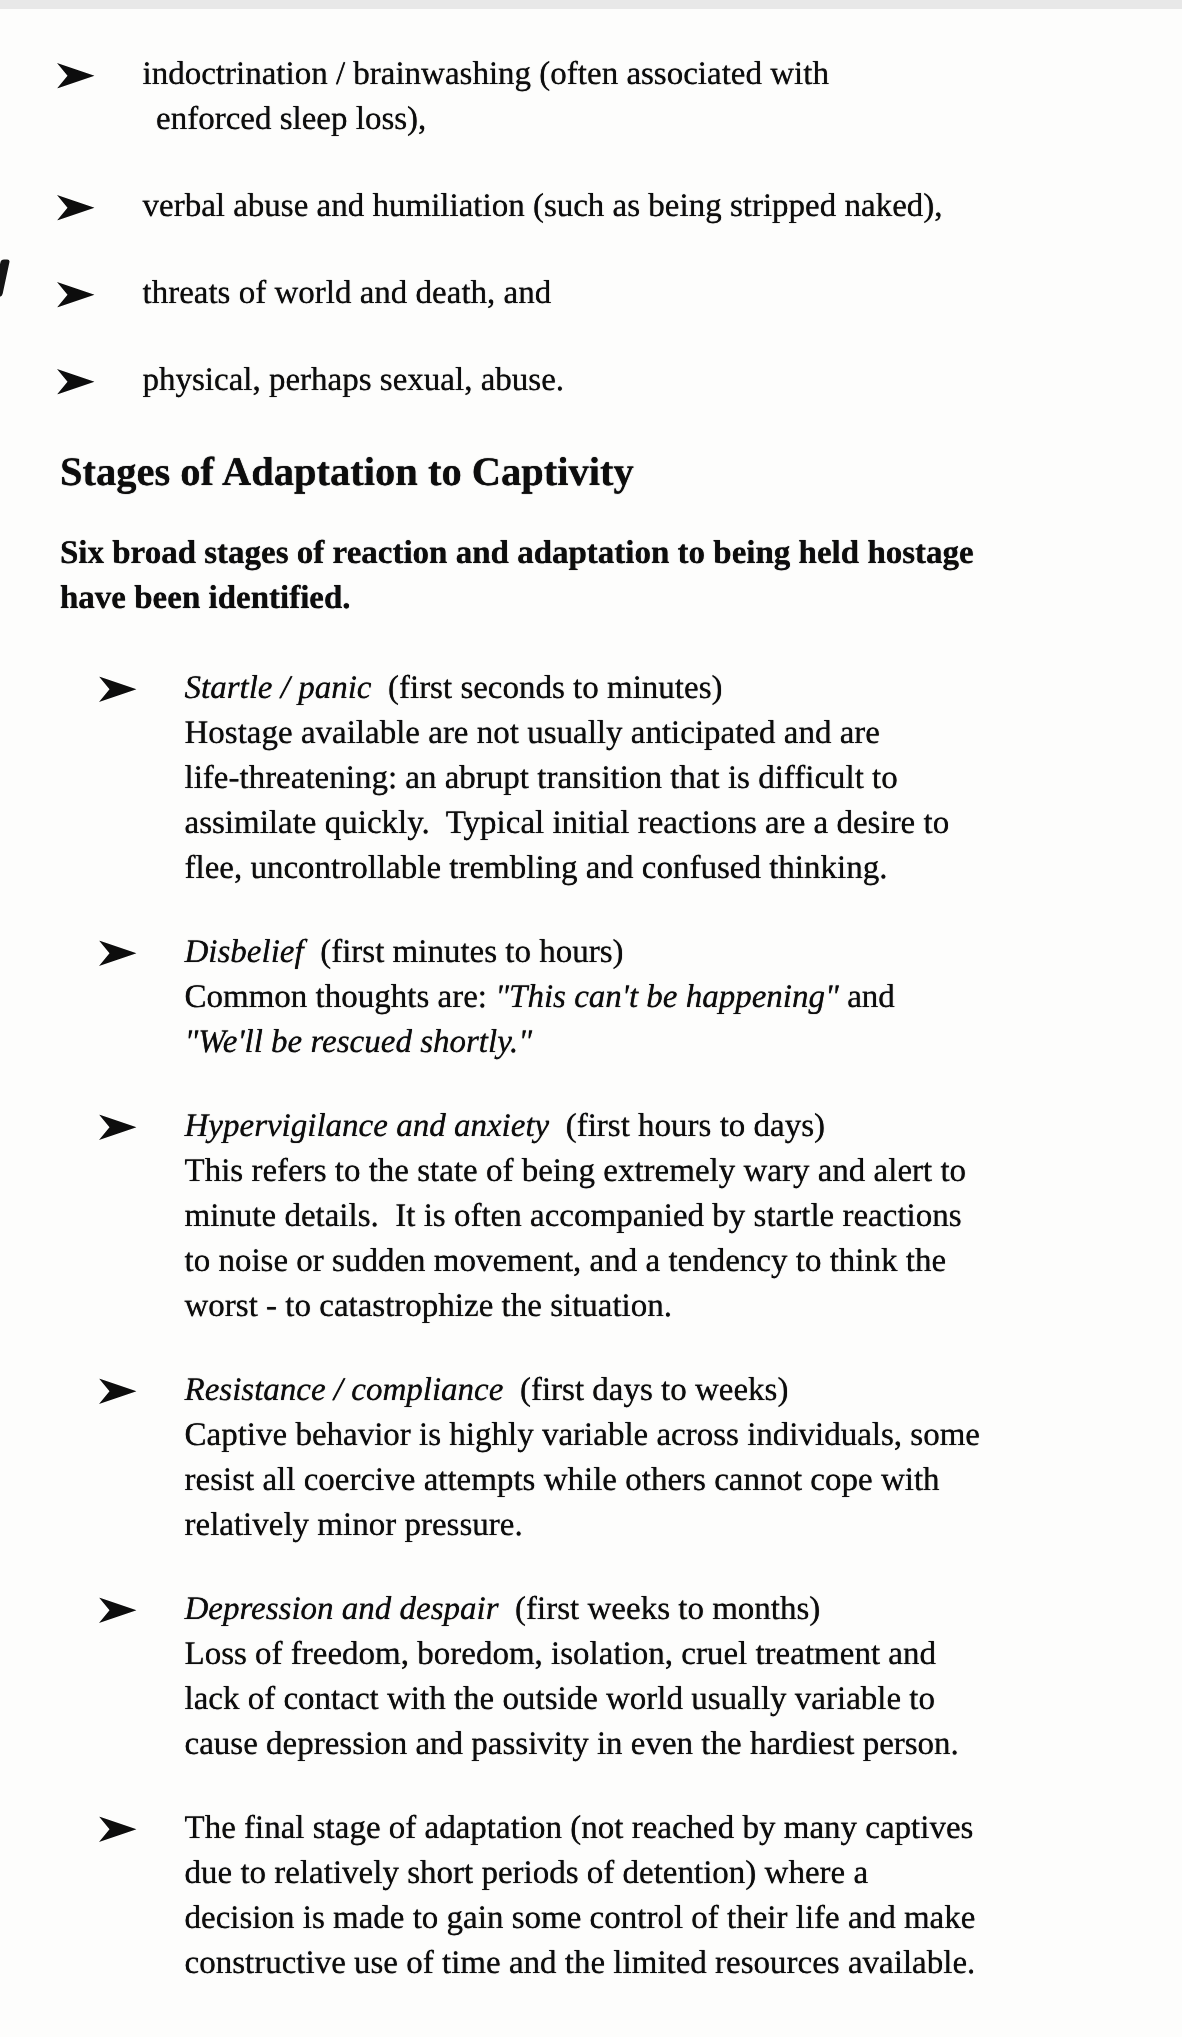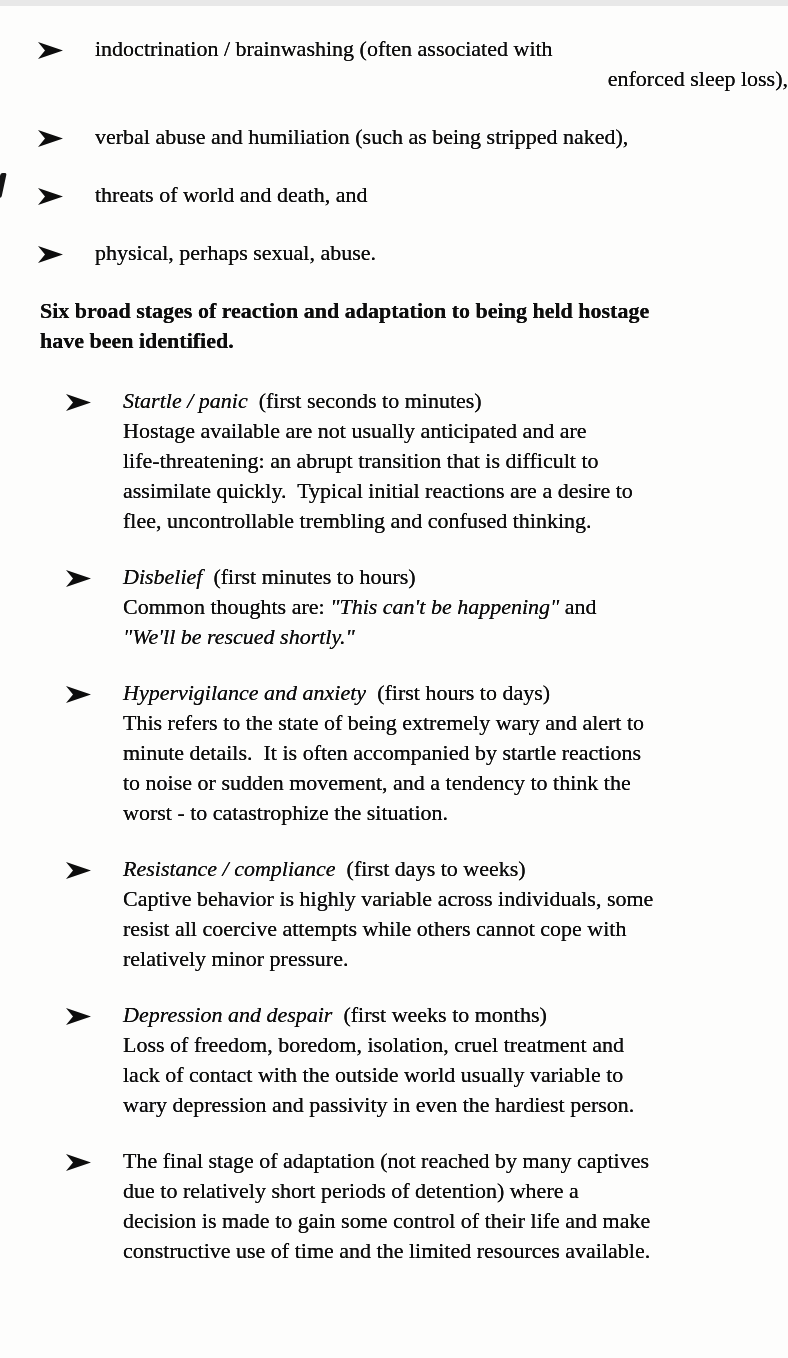--- a/index.html
+++ b/index.html
@@ -23,21 +23,21 @@
   }
   .bullet-item { display: flex; margin-bottom: 28px; }
   .arrow-cell {
     flex: 0 0 95px;
     box-sizing: border-box;
     padding-left: 38px;
     padding-top: 8px;
   }
   .arrow-cell svg { display: block; }
   .text-cell { flex: 1 1 auto; min-width: 0; }
-  .intro-line.cont { padding-left: 9px; text-align: right; }
+  .intro-line.cont { padding-left: 9px; }
 
   .heading {
     font-size: 27px;
     font-weight: bold;
     line-height: 36px;
     padding-left: 40px;
     margin: 24px 0 21px 0;
     text-shadow: 0 0 0.6px currentColor;
     white-space: pre;
   }
@@ -103,20 +103,21 @@
             <svg width="25" height="17" viewBox="0 0 25 17">
               <polygon points="0,0 25,8.5 0,17 7,8.5" fill="#0d0d0d"></polygon>
             </svg>
           </div>
           <div class="text-cell">
             <div class="line intro-line">physical, perhaps sexual, abuse.</div>
           </div>
         </div>
       </div>
 
+    <div class="heading">Stages of Adaptation to Captivity</div>
 
     <div class="para" id="intro-paragraph">
         <div class="line ">Six broad stages of reaction and adaptation to being held hostage</div>
         <div class="line ">have been identified.</div>
       </div>
 
     <div id="stages-list">
         <div class="stage-item">
           <div class="arrow-cell">
             <svg width="25" height="17" viewBox="0 0 25 17">
@@ -173,21 +174,21 @@
         <div class="stage-item">
           <div class="arrow-cell">
             <svg width="25" height="17" viewBox="0 0 25 17">
               <polygon points="0,0 25,8.5 0,17 7,8.5" fill="#0d0d0d"></polygon>
             </svg>
           </div>
           <div class="text-cell">
             <div class="line"><span class="stage-title">Depression and despair</span><span class="timeframe">  (first weeks to months)</span></div>
             <div class="line ">Loss of freedom, boredom, isolation, cruel treatment and</div>
             <div class="line ">lack of contact with the outside world usually variable to</div>
-            <div class="line ">wary depression and passivity in even the hardiest person.</div>
+            <div class="line ">cause depression and passivity in even the hardiest person.</div>
           </div>
         </div>
         <div class="stage-item">
           <div class="arrow-cell">
             <svg width="25" height="17" viewBox="0 0 25 17">
               <polygon points="0,0 25,8.5 0,17 7,8.5" fill="#0d0d0d"></polygon>
             </svg>
           </div>
           <div class="text-cell">
             <div class="line ">The final stage of adaptation (not reached by many captives</div>

